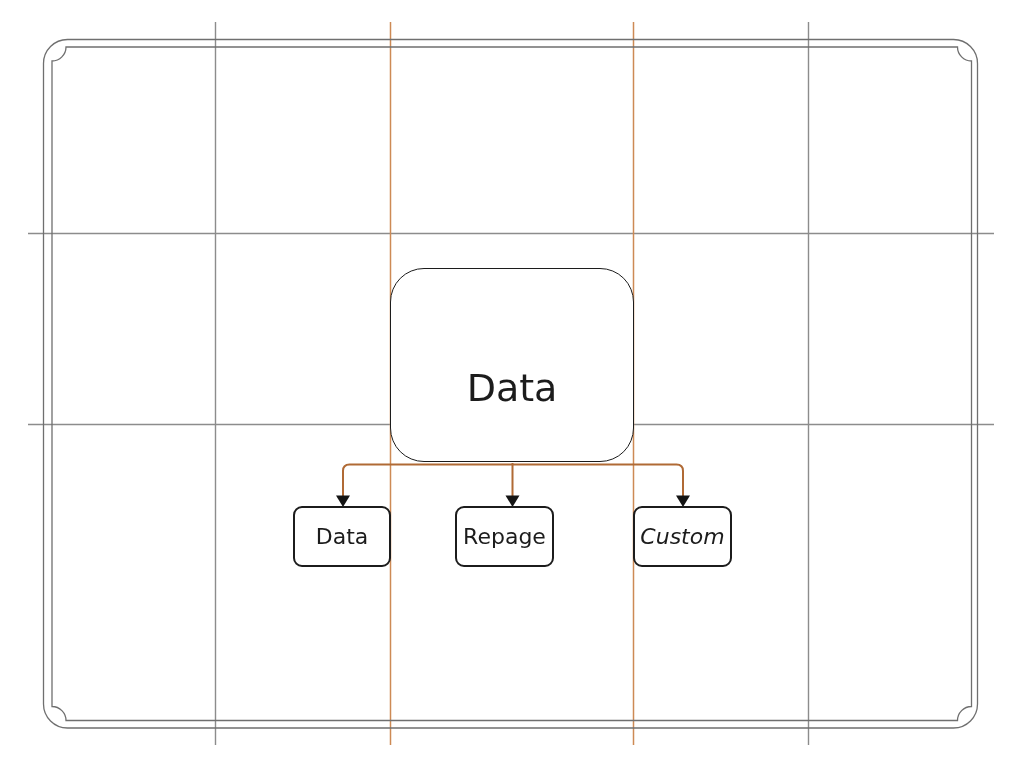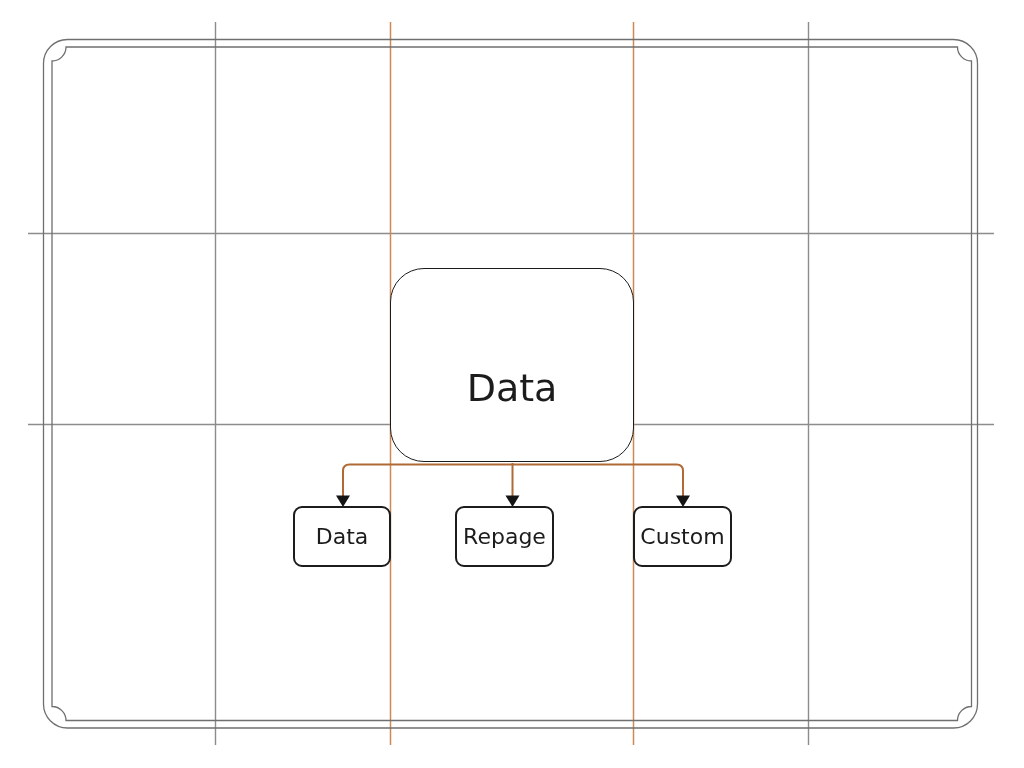--- a/index.html
+++ b/index.html
@@ -58,21 +58,21 @@
     padding-top: 46px;
   }
   .node-child {
     top: 506px;
     height: 61px;
     border-radius: 9px;
     font-size: 22px;
   }
   .node-child-0 { left: 293px; width: 98px; }
   .node-child-1 { left: 455px; width: 99px; }
-  .node-child-2 { left: 633px; width: 99px; }
+  .node-child-2 { left: 633px; width: 99px; font-style: italic; }
   .node-label { white-space: nowrap; line-height: 1; }
 </style>
 </head>
 <body>
 
 <div class="stage">
 
   <svg class="layer" viewBox="0 0 1024 768">
 
     <g>

